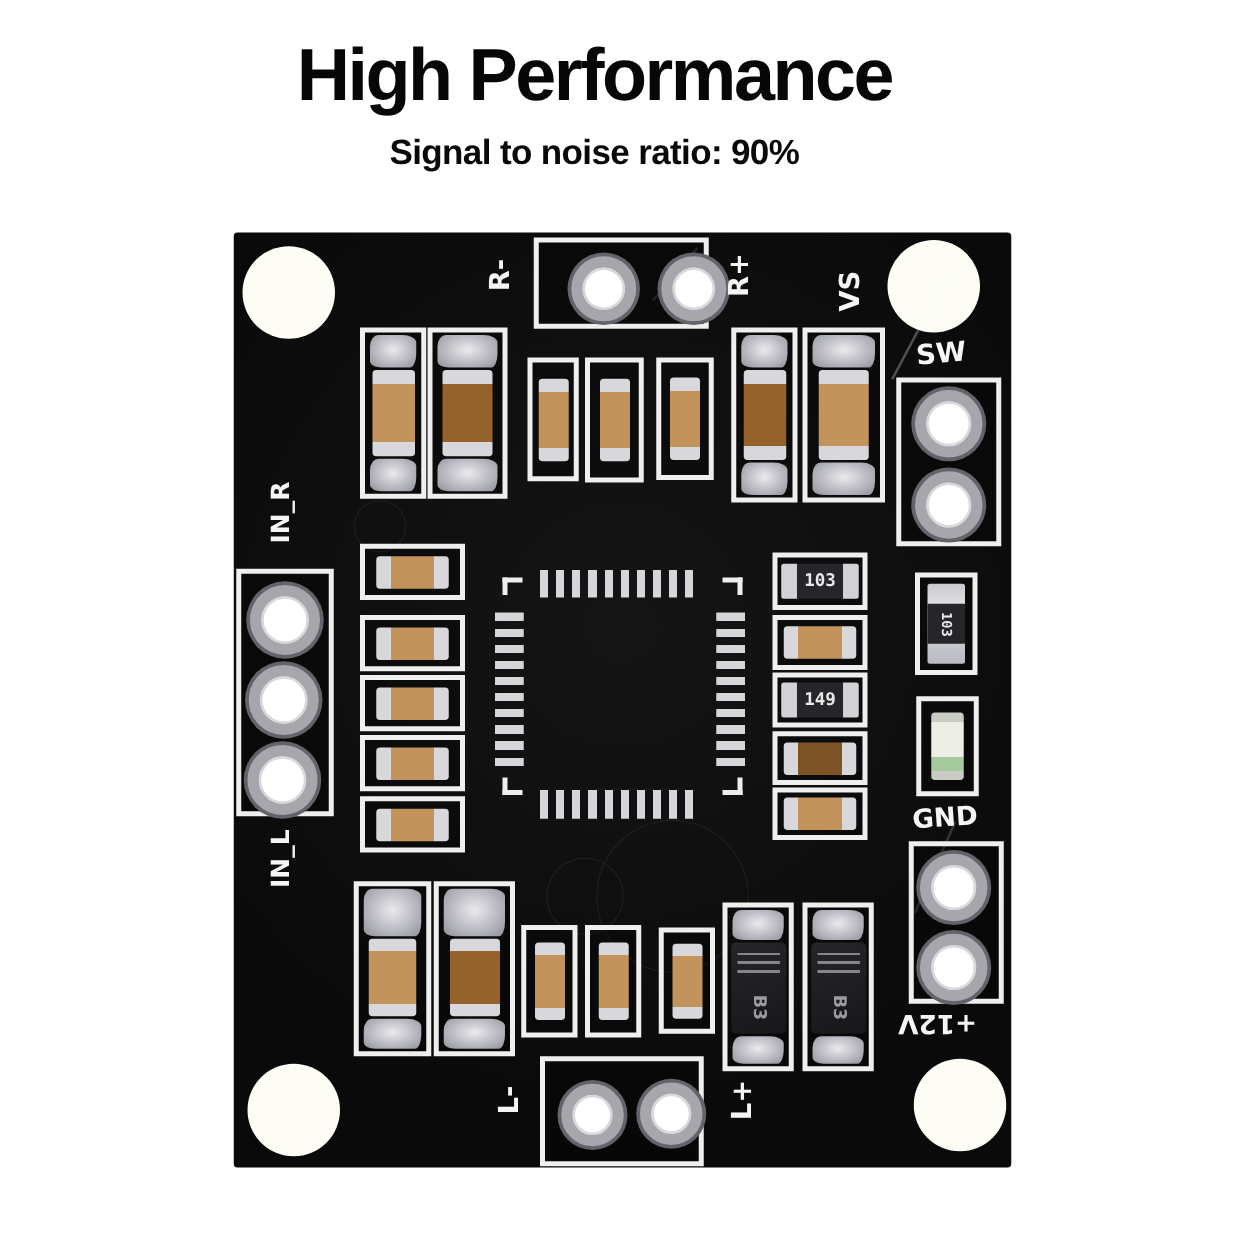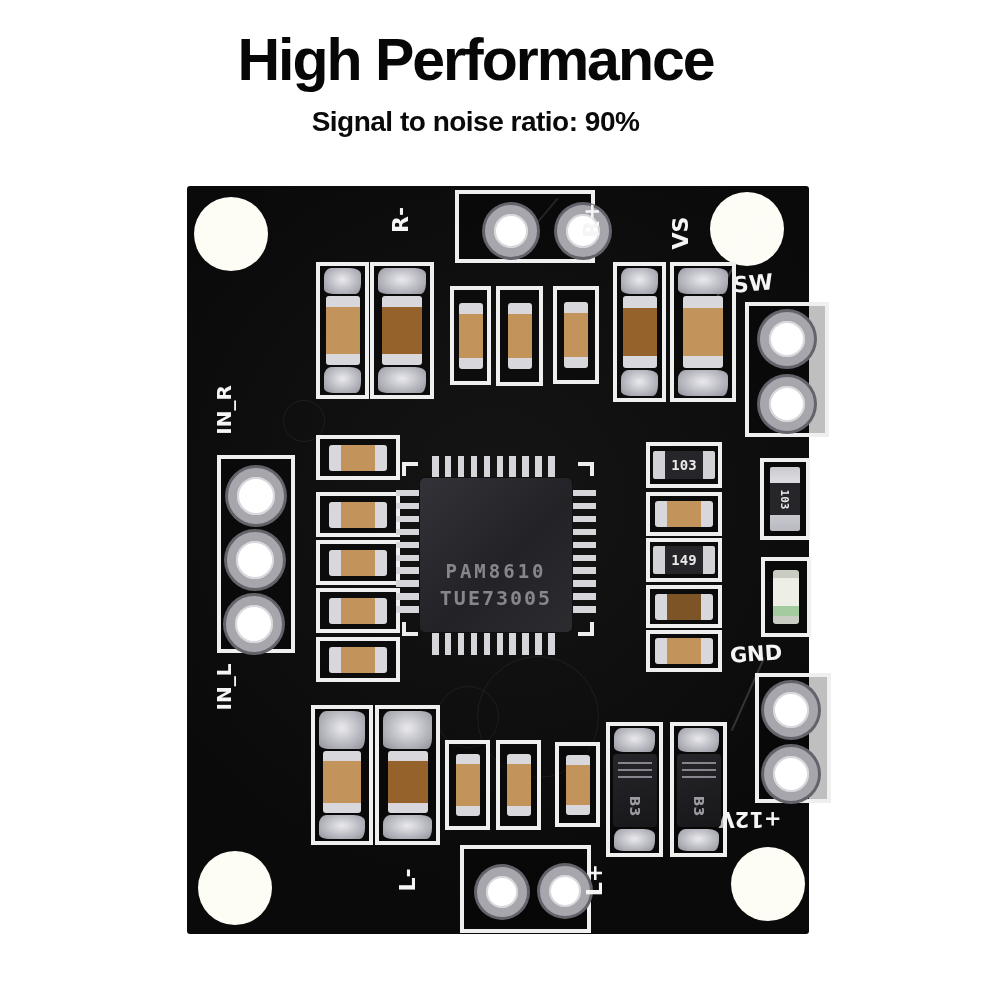--- a/index.html
+++ b/index.html
@@ -6,21 +6,21 @@
   .stage{position:relative;width:1001px;height:1001px;background:#ffffff;overflow:hidden;
          font-family:"Liberation Sans",sans-serif;}
   
   .heading{position:absolute;left:0;right:0;top:30px;text-align:center;transform:translateX(-25px);}
   .title{font-size:59px;font-weight:bold;color:#070707;letter-spacing:-2px;line-height:1.05;}
   .subtitle{margin-top:14px;font-size:28px;font-weight:bold;color:#0a0a0a;letter-spacing:-0.5px;}
   
   .pcb{position:absolute;left:187px;top:186px;width:622px;height:748px;
        background:radial-gradient(circle at 50% 42%,#151515,#0a0a0a 75%);border-radius:3px;}
   .mhole{position:absolute;width:74px;height:74px;border-radius:50%;background:#fdfdf6;}
-  .sbox{position:absolute;box-sizing:border-box;border:4px solid #efefef;background:rgba(0,0,0,0.25);margin-left:28px;}
+  .sbox{position:absolute;box-sizing:border-box;border:4px solid #efefef;background:rgba(0,0,0,0.25);}
   .hole{position:absolute;box-sizing:border-box;border-radius:50%;background:#ffffff;
         border:9px solid #a6a6ac;box-shadow:0 0 0 3px #63636b, inset 0 0 0 2px #d9d9dd;}
   .silk{position:absolute;color:#f5f5f5;font-weight:bold;text-align:center;
         font-family:"DejaVu Sans",sans-serif;line-height:24px;height:24px;}
   .rot-ccw{transform:rotate(-90deg);}
   .rot-180{transform:rotate(180deg);}
   
   .flexc{display:flex;flex-direction:column;align-items:center;justify-content:center;}
   .sol{background:radial-gradient(ellipse at 50% 45%,#eaeaee,#b0b1b9 65%,#8d8e96);
        border-radius:7px 11px 5px 9px/9px 6px 11px 5px;align-self:stretch;margin:2px 4px;}
@@ -150,24 +150,20 @@
       </div>
 
     <div class="pins-h" style="left:245px;top:270px;width:128px;height:22px;"></div>
     <div class="pins-h" style="left:245px;top:446px;width:128px;height:23px;"></div>
     <div class="pins-v" style="left:209px;top:304px;width:23px;height:128px;"></div>
     <div class="pins-v" style="left:386px;top:304px;width:23px;height:128px;"></div>
     <div class="bracket" style="left:215px;top:276px;border-left:4px solid #eee;border-top:4px solid #eee;"></div>
     <div class="bracket" style="left:391px;top:276px;border-right:4px solid #eee;border-top:4px solid #eee;"></div>
     <div class="bracket" style="left:215px;top:436px;border-left:4px solid #eee;border-bottom:4px solid #eee;"></div>
     <div class="bracket" style="left:391px;top:436px;border-right:4px solid #eee;border-bottom:4px solid #eee;"></div>
-    <div class="chip-body">
-      <div class="chip-line" style="top:82px;font-size:19px;letter-spacing:3px;">PAM8610</div>
-      <div class="chip-line" style="top:108px;font-size:20px;letter-spacing:2px;">TUE73005</div>
-    </div>
 
     <div class="sbox flexc" style="left:431px;top:256px;width:76px;height:46px;">
       <div class="resh" style="width:62px;height:28px;">
           <span>103</span>
         </div>
       </div>
     <div class="sbox flexc" style="left:431px;top:306px;width:76px;height:44px;">
       <div class="caph" style="width:58px;height:26px;"></div>
       </div>
     <div class="sbox flexc" style="left:431px;top:352px;width:76px;height:44px;">

